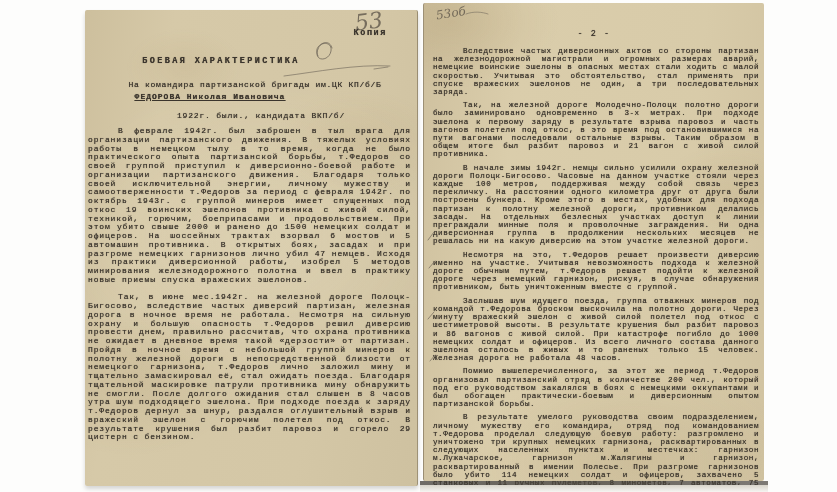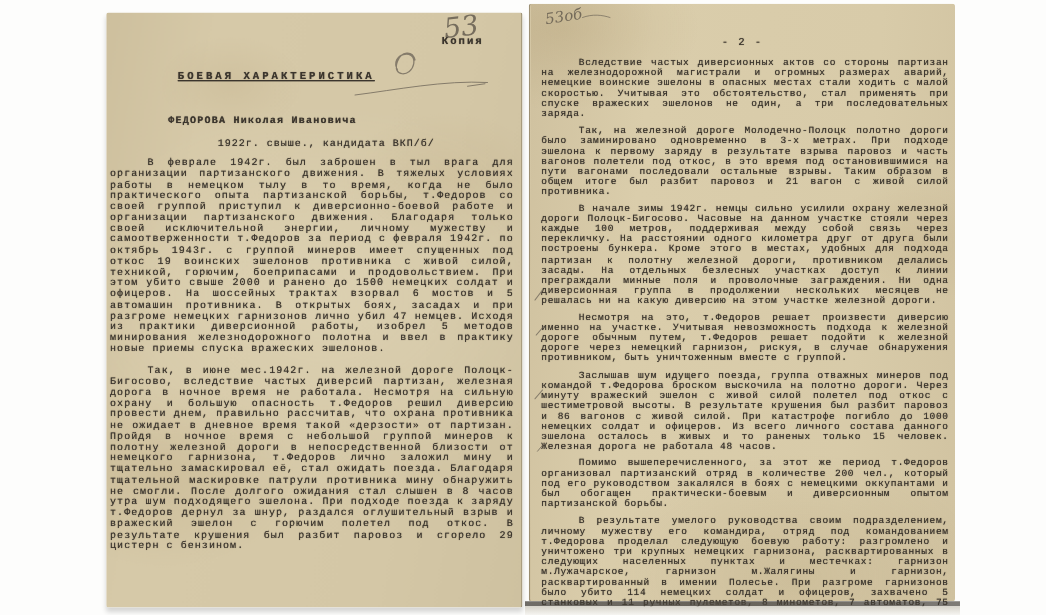--- a/index.html
+++ b/index.html
@@ -35,25 +35,25 @@
   }
   .bottom-fade{
     position:absolute;left:420px;top:485px;width:348px;height:7px;
     background:linear-gradient(#d8d4ca,#f6f5f2);
   }
   .typed{color:#3b352d;text-shadow:0 0 .7px rgba(59,53,45,.85);filter:blur(.28px);}
   
   .copy-label{position:absolute;right:30px;top:18px;font-size:8.5px;font-weight:bold;
     letter-spacing:1.6px;}
   .doc-title{position:absolute;left:0;width:272px;top:46px;text-align:center;
-    font-size:8.5px;font-weight:bold;letter-spacing:2.4px;text-decoration:underline;}
+    font-size:8.5px;font-weight:bold;letter-spacing:2.4px;}
   .addressee{position:absolute;left:14px;right:6px;top:70px;text-align:center;
     font-size:8px;letter-spacing:.7px;white-space:nowrap;}
   .subj-name{position:absolute;left:0;width:250px;top:82px;text-align:center;
-    font-size:8px;font-weight:bold;letter-spacing:1px;}
+    font-size:8px;font-weight:bold;letter-spacing:1px;text-decoration:underline;}
   .subj-details{position:absolute;left:20px;right:0;top:101px;text-align:center;
     font-size:8px;letter-spacing:.8px;}
   
   .lp-body{position:absolute;left:3px;right:6px;top:117px;
     font-size:8px;line-height:8.75px;letter-spacing:.85px;text-align:justify;}
   .lp-body p{margin:0 0 8.75px 0;text-indent:30px;}
   .rp-body{position:absolute;left:9px;right:5px;top:44px;
     font-size:7.6px;line-height:8.2px;letter-spacing:.55px;text-align:justify;}
   .rp-body p{margin:0 0 5px 0;text-indent:30px;}
   .page-num{position:absolute;left:0;right:0;top:26px;text-align:center;
@@ -78,24 +78,25 @@
     <div class="typed copy-label">Копия</div>
 
     <div class="typed doc-title">БОЕВАЯ ХАРАКТЕРИСТИКА</div>
 
     <svg class="hand-svg" style="left:193px;top:26px;width:122px;height:50px;">
       <path class="pencil" stroke-width="1" d="M40,20 c-7,-13 15,-18 13,-5 c-2,11 -18,11 -13,-2 c3,-8 12,-9 14,-1"></path>
       <path class="pencil" stroke-width=".8" d="M6,40 C38,36 78,28 112,30"></path>
       <path class="pencil" stroke-width=".8" d="M96,33 L110,31"></path>
     </svg>
 
+    <div class="typed addressee">На командира партизанской бригады им.ЦК КП/б/Б</div>
 
     <div class="typed subj-name">ФЕДОРОВА Николая Ивановича</div>
 
-    <div class="typed subj-details">1922г. свыше., кандидата ВКП/б/</div>
+    <div class="typed subj-details">1922г. были., кандидата ВКП/б/</div>
 
     <div class="typed lp-body">
         <p>В феврале 1942г. был заброшен в тыл врага для организации партизанского движения. В тяжелых условиях работы в немецком тылу в то время, когда не было практического опыта партизанской борьбы, т.Федоров со своей группой приступил к диверсионно-боевой работе и организации партизанского движения. Благодаря только своей исключительной энергии, личному мужеству и самоотверженности т.Федоров за период с февраля 1942г. по октябрь 1943г. с группой минеров имеет спущенных под откос 19 воинских эшелонов противника с живой силой, техникой, горючим, боеприпасами и продовольствием. При этом убито свыше 2000 и ранено до 1500 немецких солдат и офицеров. На шоссейных трактах взорвал 6 мостов и 5 автомашин противника. В открытых боях, засадах и при разгроме немецких гарнизонов лично убил 47 немцев. Исходя из практики диверсионной работы, изобрел 5 методов минирования железнодорожного полотна и ввел в практику новые приемы спуска вражеских эшелонов.</p>
         <p>Так, в июне мес.1942г. на железной дороге Полоцк-Бигосово, вследствие частых диверсий партизан, железная дорога в ночное время не работала. Несмотря на сильную охрану и большую опасность т.Федоров решил диверсию провести днем, правильно рассчитав, что охрана противника не ожидает в дневное время такой «дерзости» от партизан. Пройдя в ночное время с небольшой группой минеров к полотну железной дороги в непосредственной близости от немецкого гарнизона, т.Федоров лично заложил мину и тщательно замаскировал её, стал ожидать поезда. Благодаря тщательной маскировке патрули противника мину обнаружить не смогли. После долгого ожидания стал слышен в 8 часов утра шум подходящего эшелона. При подходе поезда к заряду т.Федоров дернул за шнур, раздался оглушительный взрыв и вражеский эшелон с горючим полетел под откос. В результате крушения был разбит паровоз и сгорело 29 цистерн с бензином.</p>
       </div>
   </div>
 
   <div class="page page-right">
 
     <svg class="hand-svg" style="left:8px;top:-2px;width:70px;height:30px;">

